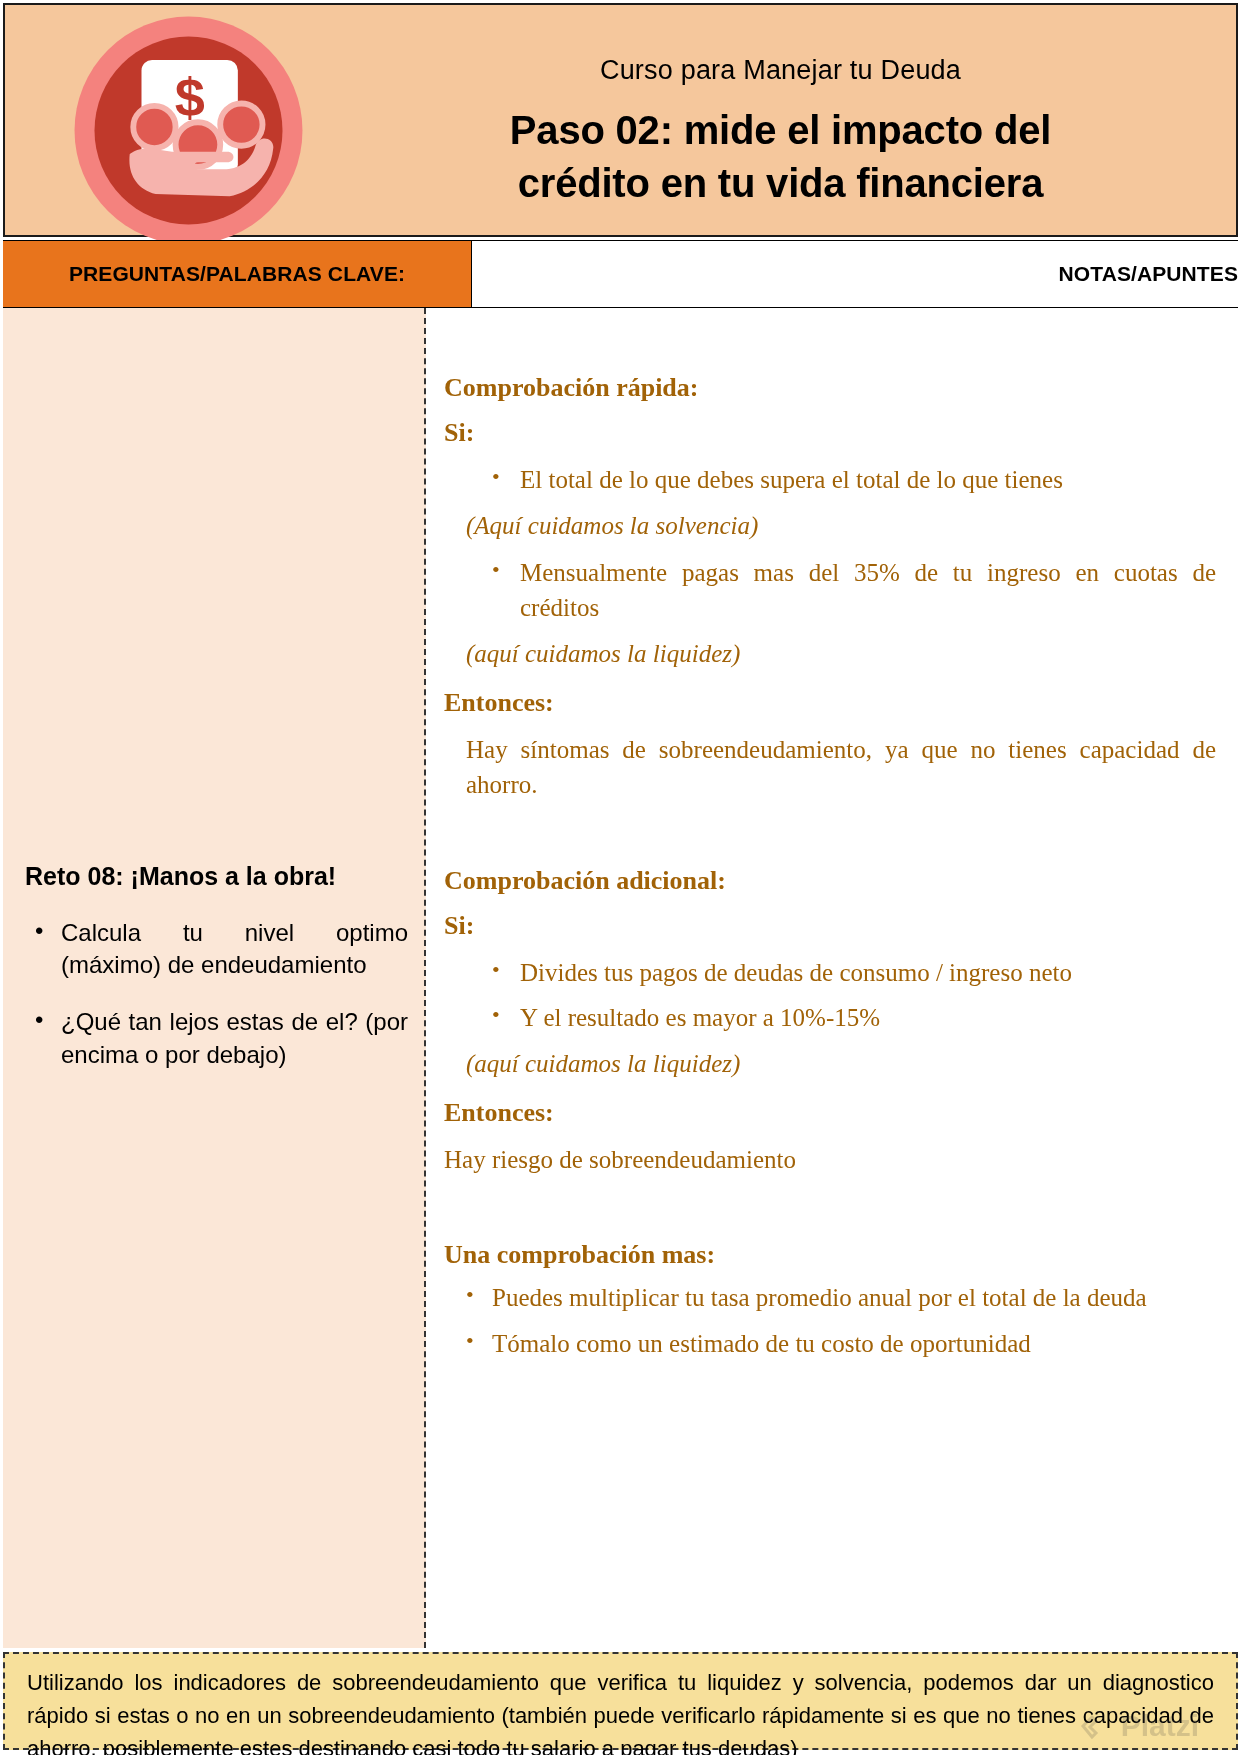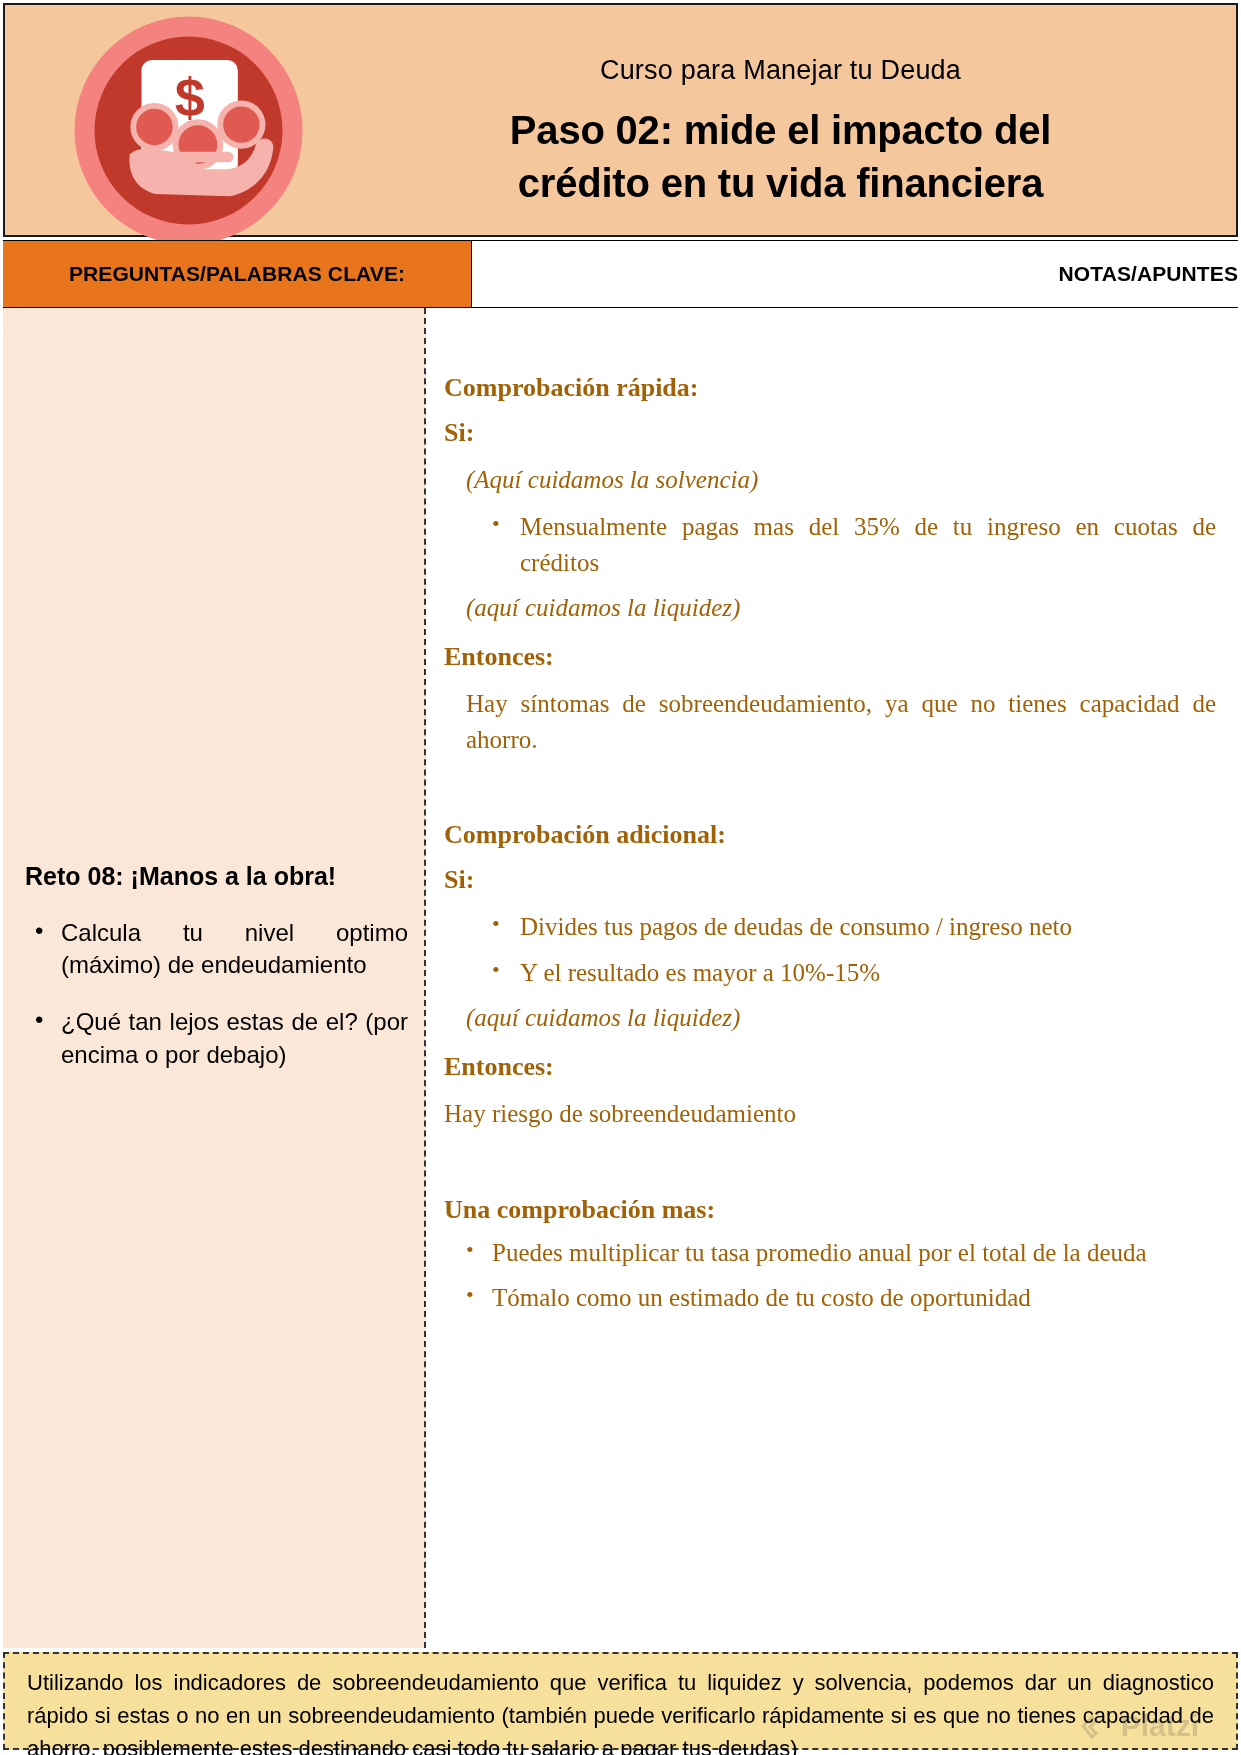--- a/index.html
+++ b/index.html
@@ -317,20 +317,23 @@
         <li>Calcula tu nivel optimo (máximo) de endeudamiento</li>
         <li>¿Qué tan lejos estas de el? (por encima o por debajo)</li>
       </ul>
     </div>
 
     <div class="col-right notes">
 
       <div>
         <div class="n-head">Comprobación rápida:</div>
         <div class="n-sub">Si:</div>
+        <ul class="n-list">
+          <li>El total de lo que debes supera el total de lo que tienes</li>
+        </ul>
         <div class="n-italic">(Aquí cuidamos la solvencia)</div>
         <ul class="n-list">
           <li>Mensualmente pagas mas del 35% de tu ingreso en cuotas de créditos</li>
         </ul>
         <div class="n-italic">(aquí cuidamos la liquidez)</div>
         <div class="n-sub">Entonces:</div>
         <div class="n-para">Hay síntomas de sobreendeudamiento, ya que no tienes capacidad de ahorro.</div>
       </div>
 
       <div class="gap-md"></div>

